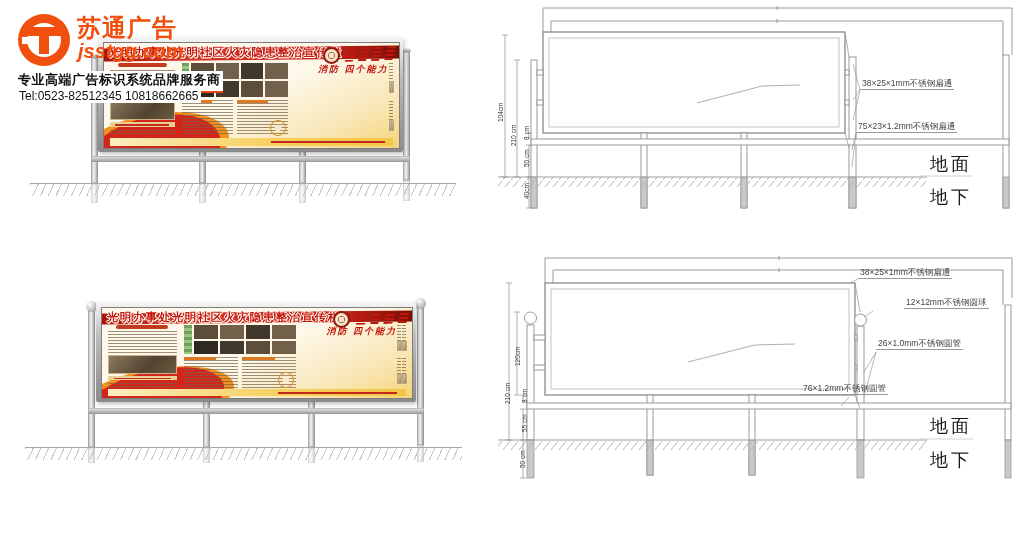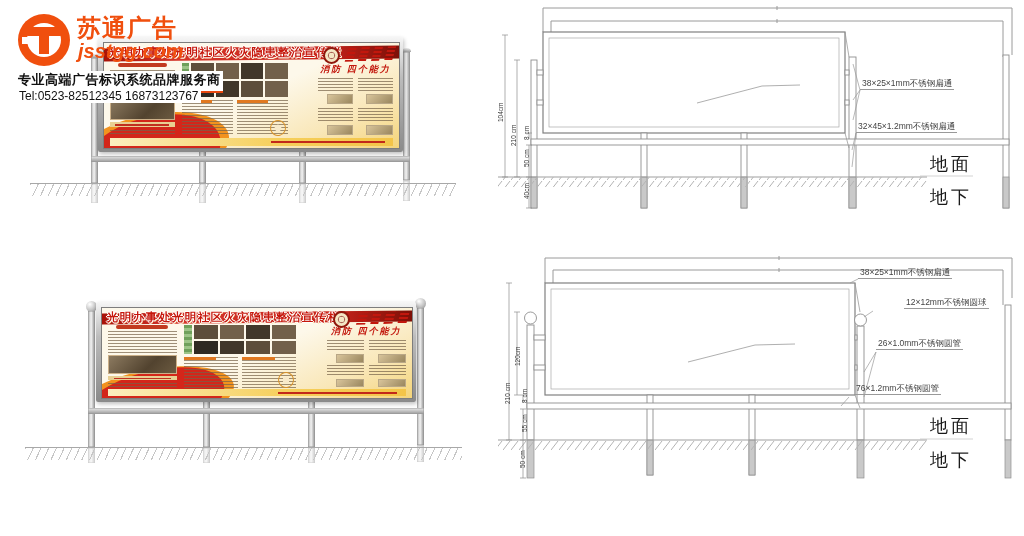--- a/index.html
+++ b/index.html
@@ -59,21 +59,21 @@
   .pgrid{flex:1;display:grid;grid-template-columns:repeat(4,1fr);grid-auto-rows:1fr;gap:2px;}
   .pgrid i{background:#5d4e3b;}
   .pgrid i:nth-child(2n){background:#72604a;}
   .pgrid i:nth-child(3n){background:#41372a;}
   .pgrid i:nth-child(5n){background:#2e2a22;}
   .cm-txt{flex:1;display:flex;gap:4%;margin-top:3%;}
   .cm-txt .sim{flex:1;}
   .cm-txt .sim::before{content:"";display:block;height:3px;background:#e07820;width:60%;margin-bottom:2px;}
   .stamp{position:absolute;right:2%;bottom:0;width:14px;height:14px;border:1.5px solid #d8932c;border-radius:50%;
         transform:rotate(-15deg);background:radial-gradient(#f7e9c9 35%,transparent 36%);}
-  .cr{width:29%;display:flex;flex-direction:column;margin-left:23px;}
+  .cr{width:29%;display:flex;flex-direction:row;margin-left:23px;}
   .fire-title{color:#c2170d;font-weight:bold;font-style:italic;font-size:9px;text-align:center;
         letter-spacing:2px;margin-bottom:3%;white-space:nowrap;}
   .fgrid{flex:1;display:grid;grid-template-columns:1fr 1fr;gap:4% 6%;}
   .fitem .sim{height:52%;}
   .chip{height:28%;margin-top:5%;background:linear-gradient(135deg,#d8c49a,#9a875f);border:1px solid #b9a786;width:70%;margin-left:auto;}
   .bstrip{position:absolute;left:2%;right:2%;bottom:2%;height:7.5%;z-index:2;
         background:linear-gradient(90deg,#fbeebe,#f6cf5b 60%,#f3c448);}
   .redline{position:absolute;right:3%;top:32%;width:40%;height:2.5px;background:#c2281a;}
 
   
@@ -92,21 +92,21 @@
     <svg class="logo-mark" width="56" height="56" viewBox="0 0 56 56">
       <circle cx="28" cy="28" r="26" fill="#f04f0e"></circle>
       <circle cx="28" cy="28" r="17" fill="#fff"></circle>
       <rect x="10" y="15" width="36" height="9" rx="2" fill="#f04f0e"></rect>
       <rect x="23" y="15" width="10" height="27" fill="#f04f0e"></rect>
       <rect x="6" y="25" width="6" height="7" fill="#fff"></rect>
     </svg>
     <div class="brand">苏通广告</div>
     <div class="domain">jsstgg.com</div>
     <div class="tagline">专业高端广告标识系统品牌服务商</div>
-    <div class="tel">Tel:0523-82512345  16873123767</div>
+    <div class="tel">Tel:0523-82512345  10818662665</div>
   </div>
 
   <div>
     <div class="cap" style="left:90px;top:54px;"></div>
     <div class="cap" style="left:402px;top:48px;"></div>
     <div class="post" style="left:91px;top:58px;height:125px;"></div>
     <div class="post" style="left:403px;top:52px;height:128px;"></div>
     <div class="post" style="left:199px;top:150px;height:33px;"></div>
     <div class="post" style="left:299px;top:150px;height:33px;"></div>
     <div class="bar" style="left:91px;top:156px;width:319px;"></div>
@@ -319,21 +319,21 @@
       <path d="M365,90 L358,64 M365,90 L358,100 M365,90 L358,120"></path>
       <path d="M361,133 L357,150 M361,133 L357,167"></path>
     </g>
   </svg>
   <span class="vdim" style="left:497px;top:122px;">104cm</span>
   <span class="vdim" style="left:510px;top:146px;">210 cm</span>
   <span class="vdim" style="left:523px;top:140px;">8 cm</span>
   <span class="vdim" style="left:523px;top:167px;">50 cm</span>
   <span class="vdim" style="left:523px;top:199px;">40cm</span>
   <div class="callout" style="left:860px;top:79px;">38×25×1mm不锈钢扁通</div>
-  <div class="callout" style="left:856px;top:122px;">32×45×1.2mm不锈钢扁通</div>
+  <div class="callout" style="left:856px;top:122px;">75×23×1.2mm不锈钢扁通</div>
   <div class="glabel" style="left:930px;top:152px;">地面</div>
   <div class="glabel" style="left:930px;top:185px;">地下</div>
 
   <svg class="draw" style="left:495px;top:250px;" width="529" height="286" viewBox="0 0 529 286">
     <g stroke="#9a9a9a" stroke-width="1" fill="none">
       <path d="M50,8 H517 M50,8 V33 M517,8 V48 M284,6 V10"></path>
       <path d="M58,20 H508 M58,20 V39 M508,20 V55 M284,18 V22"></path>
     </g>
     <rect x="50" y="33" width="310" height="112" fill="#fff" stroke="#808080" stroke-width="1.2"></rect>
     <rect x="56" y="39" width="298" height="100" fill="none" stroke="#a8a8a8" stroke-width=".7"></rect>
@@ -376,17 +376,17 @@
     </g>
   </svg>
   <span class="vdim" style="left:514px;top:366px;">120cm</span>
   <span class="vdim" style="left:504px;top:404px;">210 cm</span>
   <span class="vdim" style="left:521px;top:403px;">8 cm</span>
   <span class="vdim" style="left:521px;top:432px;">55 cm</span>
   <span class="vdim" style="left:519px;top:468px;">50 cm</span>
   <div class="callout" style="left:858px;top:268px;">38×25×1mm不锈钢扁通</div>
   <div class="callout" style="left:873px;top:298px;margin-left:31px;">12×12mm不锈钢圆球</div>
   <div class="callout" style="left:876px;top:339px;">26×1.0mm不锈钢圆管</div>
-  <div class="callout" style="left:854px;top:384px;text-align:right;">76×1.2mm不锈钢圆管</div>
+  <div class="callout" style="left:801px;top:384px;text-align:right;">76×1.2mm不锈钢圆管</div>
   <div class="glabel" style="left:930px;top:414px;">地面</div>
   <div class="glabel" style="left:930px;top:448px;">地下</div>
 
 </div>
 
 </body></html>

